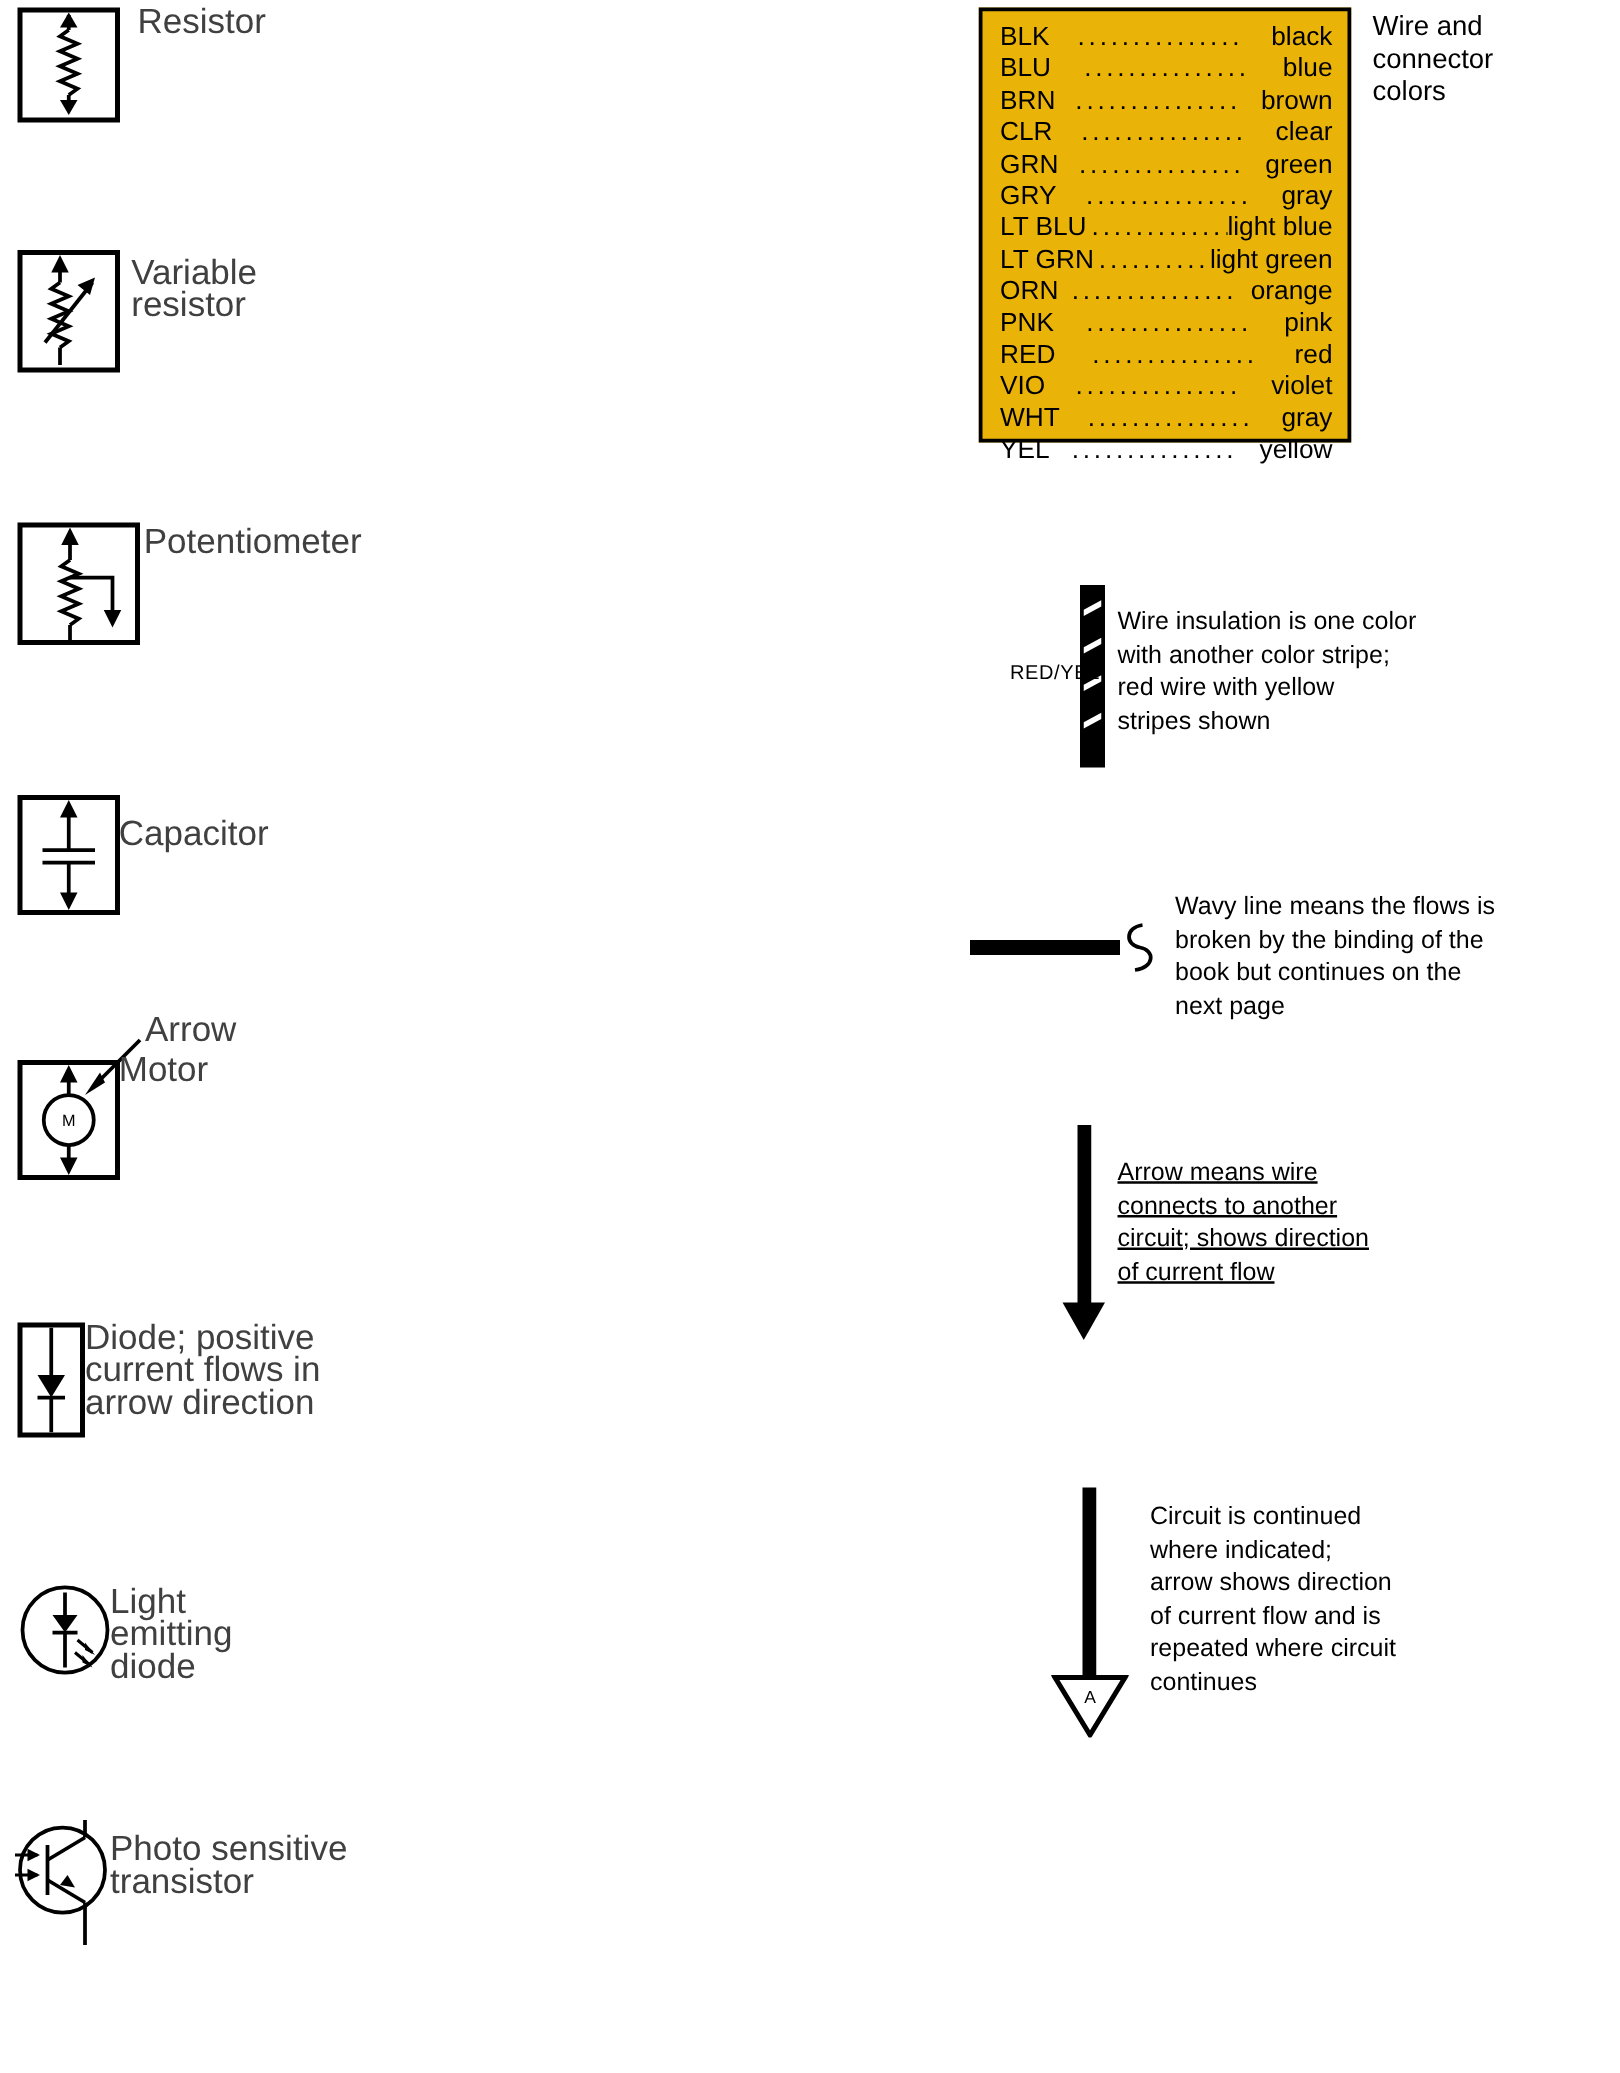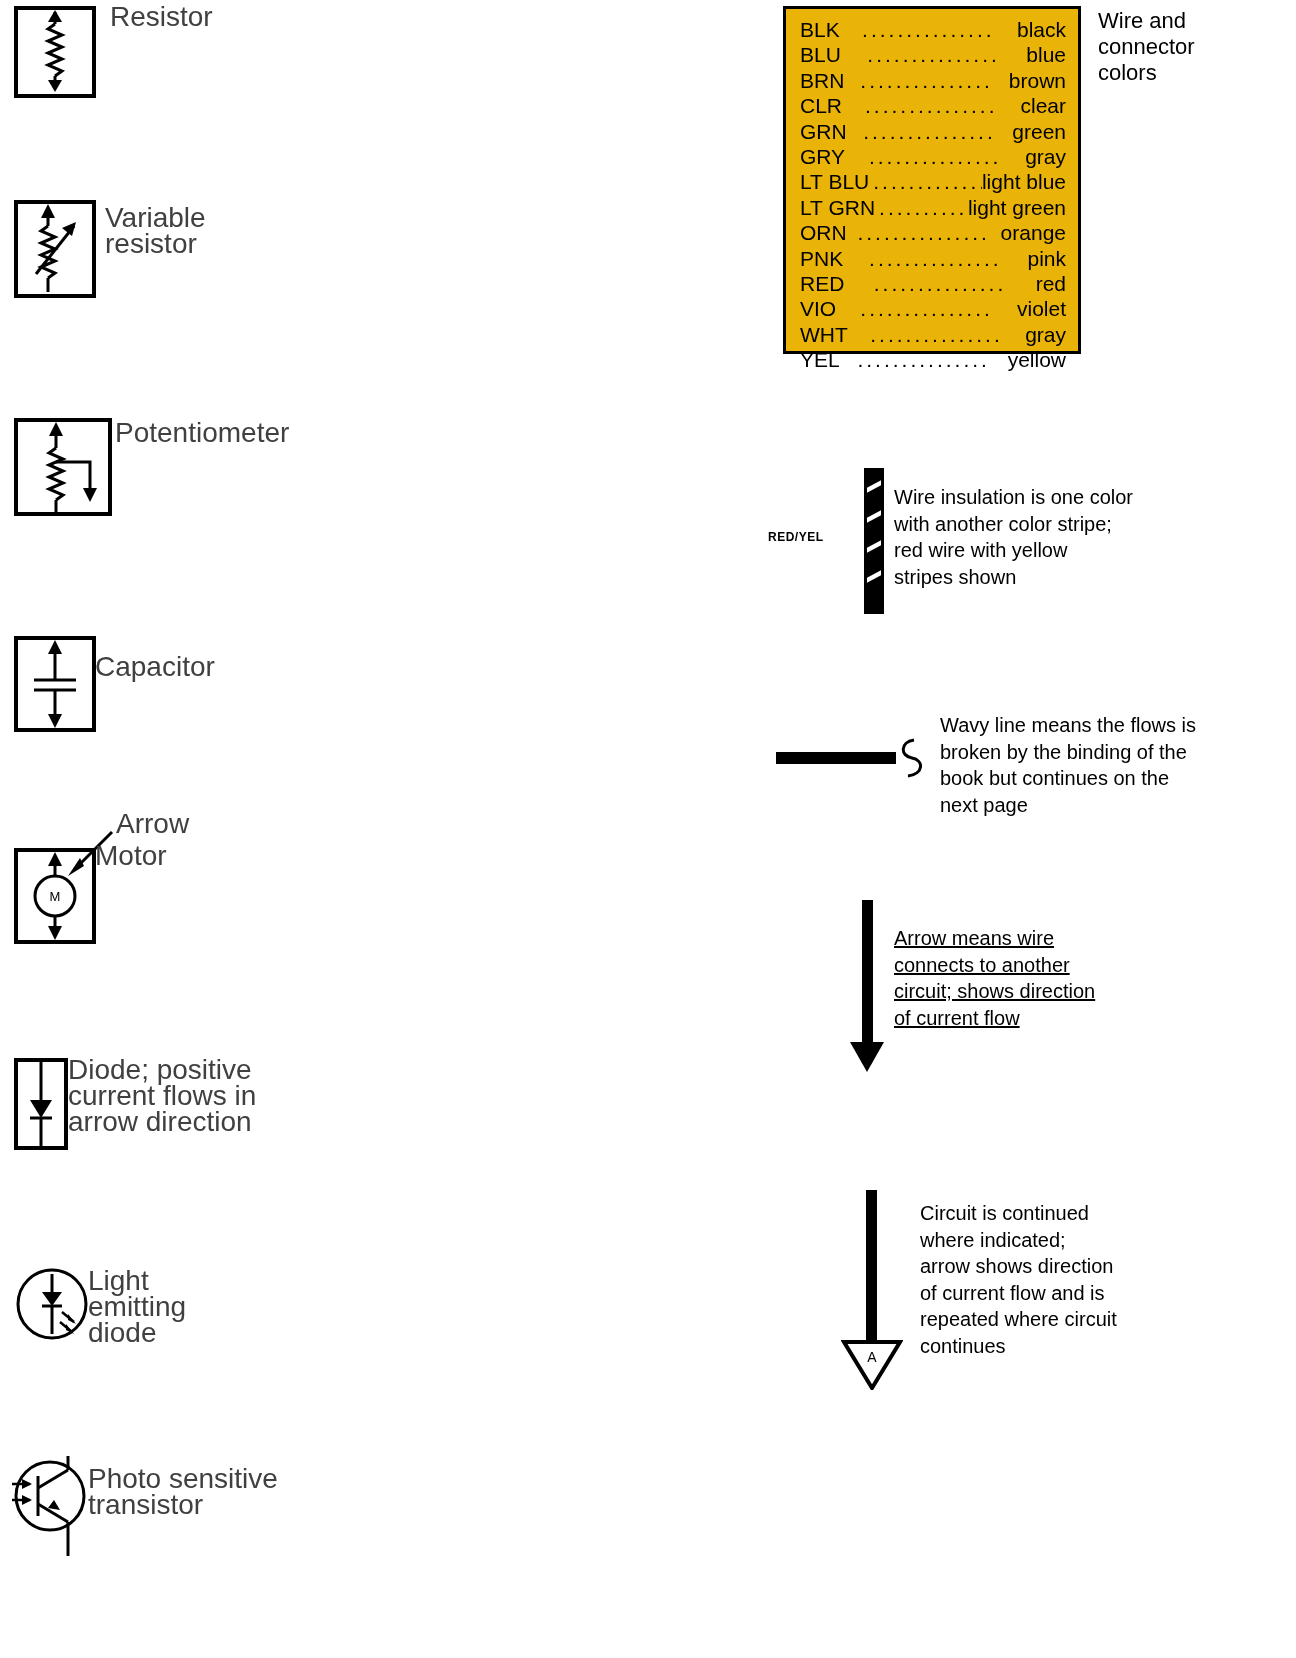--- a/index.html
+++ b/index.html
@@ -84,24 +84,24 @@
   #stripe-wire i {
     position: absolute;
     left: 3px;
     width: 14px;
     height: 5px;
     background: #fff;
     transform: skewY(-28deg);
   }
   #stripe-label {
     position: absolute;
-    left: 768px;
+    left: 808px;
     top: 530px;
-    font-size: 12px;
-    font-weight: bold;
+    font-size: 16px;
+    font-weight: normal;
     letter-spacing: 0.5px;
   }
 
   
   #wavy-wire {
     position: absolute;
     left: 776px;
     top: 752px;
     width: 120px;
     height: 12px;

